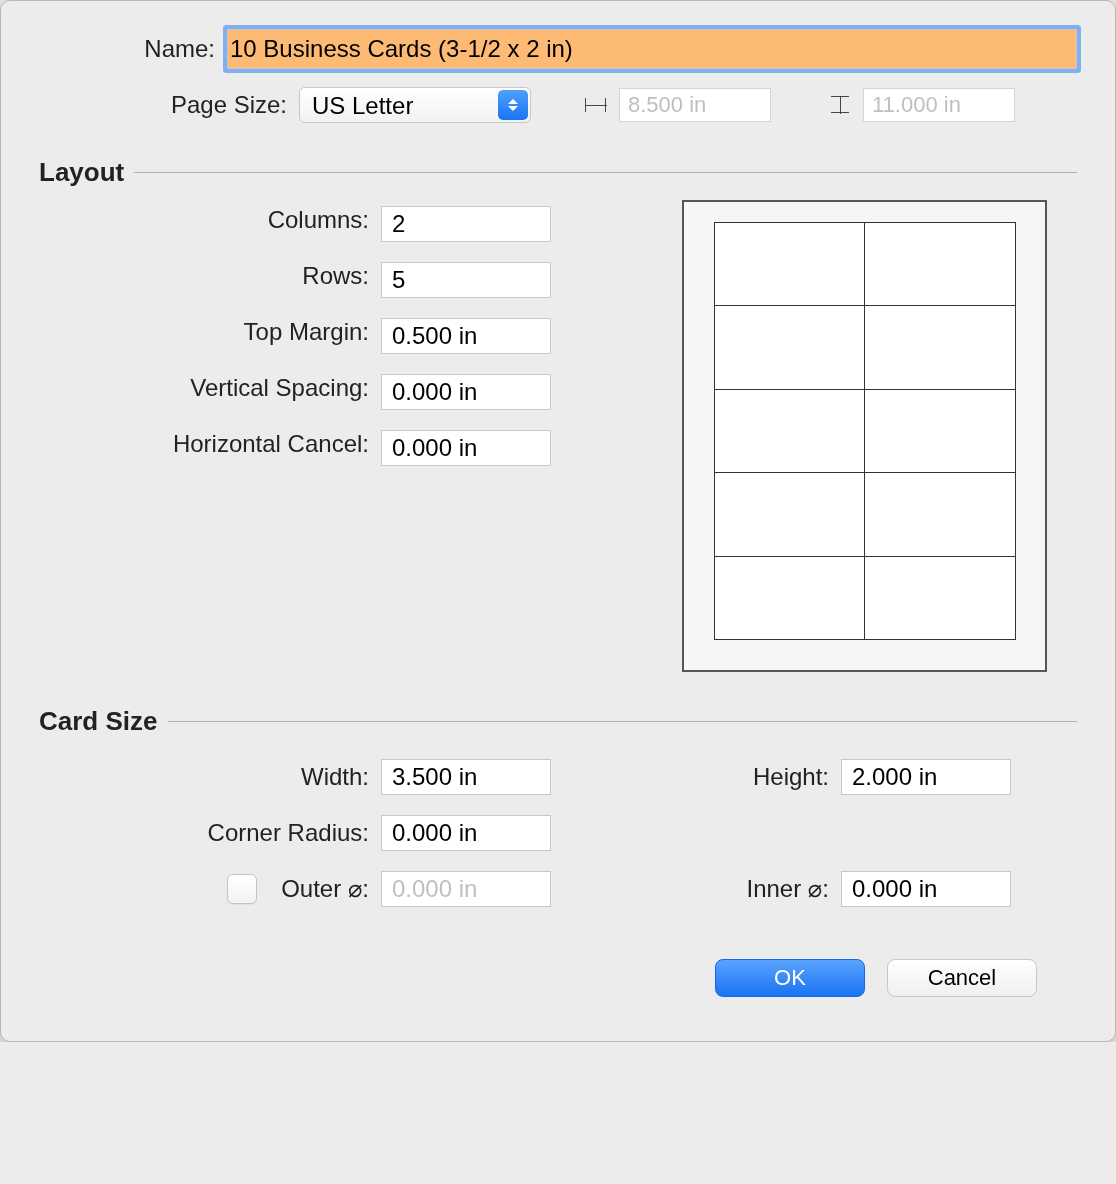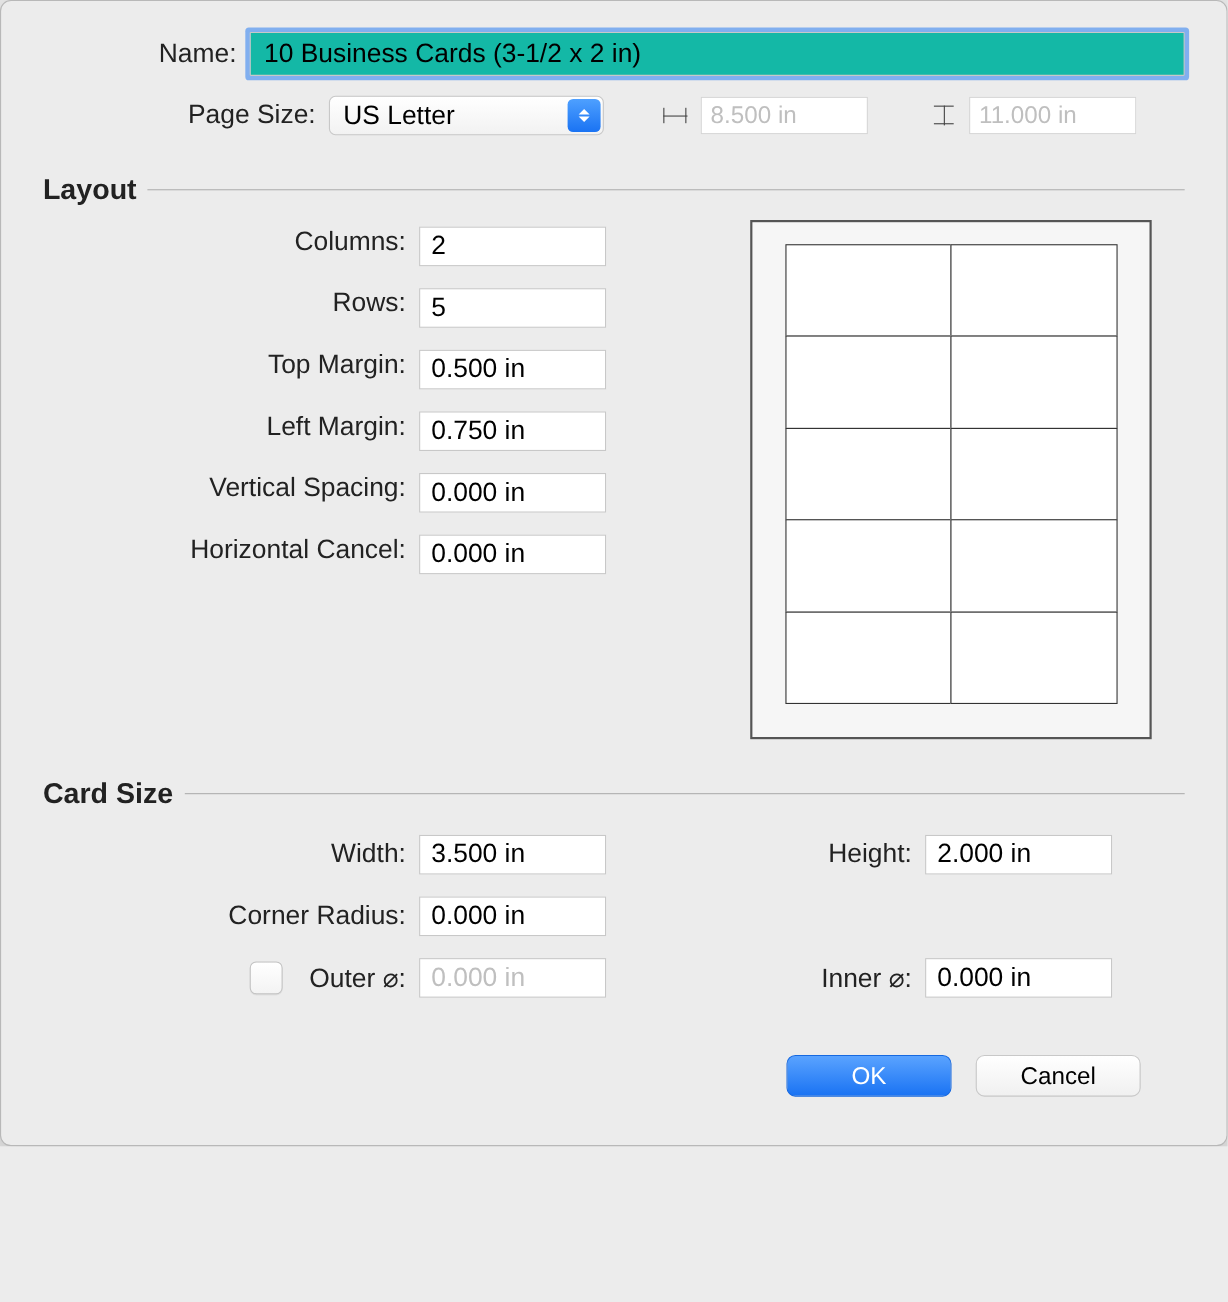--- a/index.html
+++ b/index.html
@@ -59,39 +59,39 @@
     padding-right: 12px;
     font-size: 24px;
     color: #222;
     white-space: nowrap;
   }
 
   .name-input {
     flex: 1;
     height: 40px;
     font-size: 24px;
-    padding: 0 12px;
+    padding: 0 2px;
     border: 1px solid #c8c8c8;
-    background: #14b8a6;
+    background: #fdba74;
     outline: none;
     box-shadow: 0 0 0 4px rgba(0,103,244,0.45);
     border-radius: 1px;
   }
 
   .page-size-row {
     display:flex; align-items:center; margin-top:18px;
   }
   .page-size-label {
     width: 260px; text-align:right; padding-right:12px;
     font-size:24px; color:#222;
   }
 
   .select-wrap { position: relative; }
   select.combo {
-    width: 250px;
+    width: 232px;
     height: 36px;
     font-size: 24px;
     border: 1px solid #c8c8c8;
     border-radius: 6px;
     background: linear-gradient(#ffffff,#f2f2f2);
     padding: 0 36px 0 12px;
     appearance: none; -webkit-appearance: none;
   }
   .select-chevron {
     position: absolute; right: 3px; top: 3px;
@@ -266,24 +266,20 @@
         </div>
         <div class="frow">
           <div class="flabel">Rows:</div>
           <input type="text" value="5" style="">
         </div>
         <div class="frow">
           <div class="flabel">Top Margin:</div>
           <input type="text" value="0.500 in" style="">
         </div>
         <div class="frow">
-          <div class="flabel">Left Margin:</div>
-          <input type="text" value="0.750 in" style="">
-        </div>
-        <div class="frow">
           <div class="flabel">Vertical Spacing:</div>
           <input type="text" value="0.000 in" style="">
         </div>
         <div class="frow">
           <div class="flabel">Horizontal Cancel:</div>
           <input type="text" value="0.000 in" style="">
         </div>
       </div>
 
       <div class="preview-pane">

